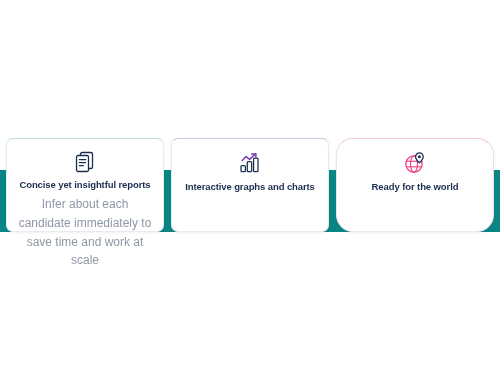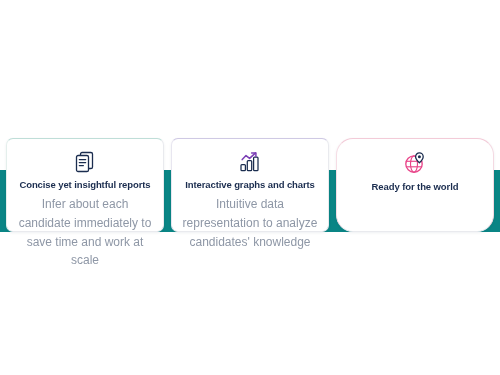--- a/index.html
+++ b/index.html
@@ -116,21 +116,20 @@
       <div class="card-icon">
         <svg width="24" height="24" viewBox="0 0 24 24" fill="none" aria-hidden="true">
           <rect x="3.0" y="14.5" width="4.4" height="6.2" rx="0.9" stroke="#1b2d4f" stroke-width="1.25" fill="#ffffff"></rect>
           <rect x="9.3" y="10.5" width="4.4" height="10.2" rx="0.9" stroke="#1b2d4f" stroke-width="1.25" fill="#ffffff"></rect>
           <rect x="15.6" y="7.0" width="4.4" height="13.7" rx="0.9" stroke="#1b2d4f" stroke-width="1.25" fill="#ffffff"></rect>
           <polyline points="4.2,9.6 8.0,5.6 11.6,8.4 17.6,2.9" stroke="#7b3fb5" stroke-width="1.5" stroke-linecap="round" stroke-linejoin="round" fill="none"></polyline>
           <polyline points="13.6,2.9 17.9,2.9 17.9,6.6" stroke="#7b3fb5" stroke-width="1.5" stroke-linecap="round" stroke-linejoin="round" fill="none"></polyline>
         </svg>
       </div>
       <div class="card-title">Interactive graphs and charts</div>
-      <div class="card-desc">Intuitive data representation to analyze candidates' knowledge</div>
     </div>
 
     <div class="card accent-pink">
       <div class="card-icon">
         <svg width="24" height="24" viewBox="0 0 24 24" fill="none" aria-hidden="true">
           <circle cx="11" cy="13" r="8.2" stroke="#e8468a" stroke-width="1.35" fill="#ffffff"></circle>
           <ellipse cx="11" cy="13" rx="3.5" ry="8.2" stroke="#e8468a" stroke-width="1.15" fill="none"></ellipse>
           <line x1="2.9" y1="10.3" x2="19.1" y2="10.3" stroke="#e8468a" stroke-width="1.15"></line>
           <line x1="2.9" y1="15.8" x2="19.1" y2="15.8" stroke="#e8468a" stroke-width="1.15"></line>
           <path d="M16.4 1.9c2.1 0 3.8 1.7 3.8 3.8 0 2.6-3.8 6.1-3.8 6.1s-3.8-3.5-3.8-6.1c0-2.1 1.7-3.8 3.8-3.8z" fill="#ffffff" stroke="#1b2d4f" stroke-width="1.3" stroke-linejoin="round"></path>

